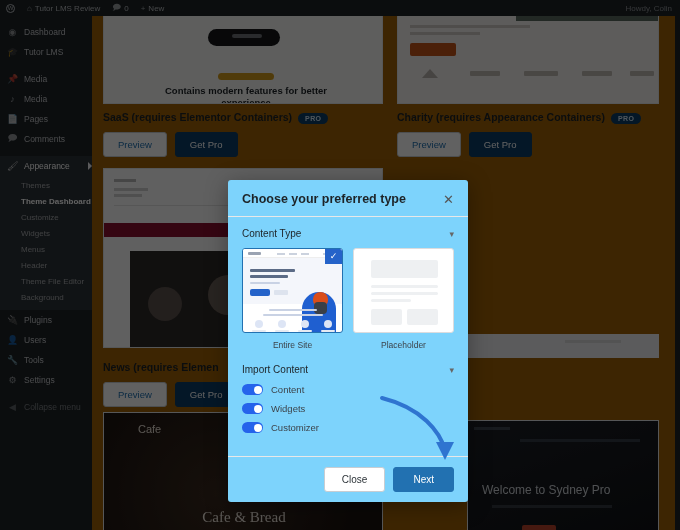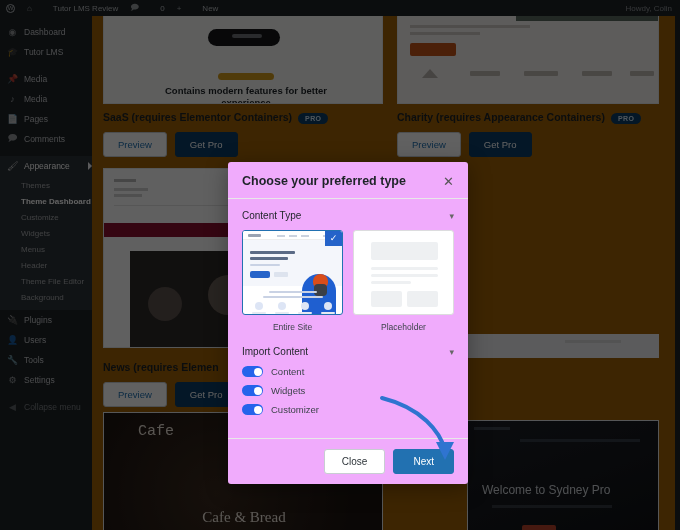--- a/index.html
+++ b/index.html
@@ -9,21 +9,21 @@
     background: #1d2327;
   }
   #root { position: relative; width: 680px; height: 530px; overflow: hidden; }
 
   
   .adminbar {
     position: absolute; top: 0; left: 0; width: 680px; height: 16px;
     background: #1d2327; color: #b9bcbf; display: flex; align-items: center;
     font-size: 8px; z-index: 6;
   }
-  .ab-item { display: flex; align-items: center; gap: 21px; padding: 0 6px; height: 16px; white-space: nowrap; }
+  .ab-item { display: flex; align-items: center; gap: 3px; padding: 0 6px; height: 16px; white-space: nowrap; }
   .ab-right { margin-left: auto; padding-right: 8px; opacity: .72; }
   .wp-logo { width: 9px; height: 9px; border-radius: 50%; border: 1.2px solid #b9bcbf; position: relative; }
   .wp-logo::after { content: "W"; position: absolute; inset: 0; font-size: 6px; line-height: 7px; text-align: center; color: #b9bcbf; }
   .glyph { font-size: 8px; opacity: .8; }
 
   
   .sidebar {
     position: absolute; top: 16px; left: 0; width: 92px; height: 514px;
     background: #1d2327; color: #c3c4c7; font-size: 8.5px; z-index: 5;
     padding-top: 6px;
@@ -71,22 +71,22 @@
 
   
   .mk { position: absolute; }
   .pill { border-radius: 20px; }
 
   
   .dim { position: absolute; inset: 0; background: rgba(0,0,0,.62); z-index: 7; }
 
   
   .modal {
-    position: absolute; left: 228px; top: 162px; width: 240px; height: 322px;
-    background: #f0abfc; border-radius: 3px; z-index: 8;
+    position: absolute; left: 228px; top: 180px; width: 240px; height: 322px;
+    background: #7dd3fc; border-radius: 3px; z-index: 8;
     box-shadow: 0 4px 22px rgba(0,0,0,.35);
     display: flex; flex-direction: column;
   }
   .modal-head {
     display: flex; align-items: center; padding: 12px 14px 10px 14px;
     border-bottom: 1px solid #e8e8e8;
   }
   .modal-title { font-size: 12.5px; font-weight: bold; color: #1d2327; }
   .modal-x { margin-left: auto; font-size: 13px; color: #555; line-height: 1; cursor: pointer; }
   .modal-body { flex: 1; padding: 0 14px; overflow: hidden; }
@@ -232,21 +232,21 @@
       <div class="btnrow" style="left:310px; top:366px;">
         <button class="btn-getpro">Get Pro</button>
       </div>
       <div class="mk" style="left:310px; top:318px; width:262px; height:24px; background:#f0f0f1;"></div>
       <div class="mk" style="left:310px; top:318px; font-size:10.5px; font-weight:bold; color:#1d2327;">Do</div>
       <div class="mk" style="left:478px; top:324px; width:56px; height:3px; background:#d9d9da;"></div>
 
       <div class="tcard" style="left:16px; top:396px; width:280px; height:134px;">
         <div class="tshot" style="background:#231a14;">
           <div class="mk" style="left:0; top:0; width:280px; height:134px; background:radial-gradient(circle at 40% 60%, #3a2a1e 0%, #1b1310 75%);"></div>
-          <div class="mk" style="left:34px; top:10px; font-size:15px; color:#e8dfd5; font-family:Liberation Mono, monospace;">Cafe</div>
+          <div class="mk" style="left:34px; top:10px; font-size:11px; color:#e8dfd5; font-family:Liberation Sans, sans-serif;">Cafe</div>
           <div class="mk" style="left:0; top:96px; width:280px; text-align:center; font-size:15px; color:#efe7dd; font-family:'Liberation Serif',serif;">Cafe &amp; Bread</div>
         </div>
       </div>
 
       <div class="tcard" style="left:380px; top:404px; width:192px; height:126px;">
         <div class="tshot" style="background:#14161b;">
           <div class="mk" style="left:0; top:0; width:192px; height:126px; background:linear-gradient(160deg,#1d2026 0%, #0e1014 100%);"></div>
           <div class="mk" style="left:6px; top:6px; width:36px; height:3px; background:#3d4550;"></div>
           <div class="mk" style="left:52px; top:18px; width:120px; height:3px; background:#343b45;"></div>
           <div class="mk" style="left:4px; top:62px; width:192px; text-align:left; padding-left:10px; font-size:12px; color:#cfd3d8;">Welcome to Sydney Pro</div>

